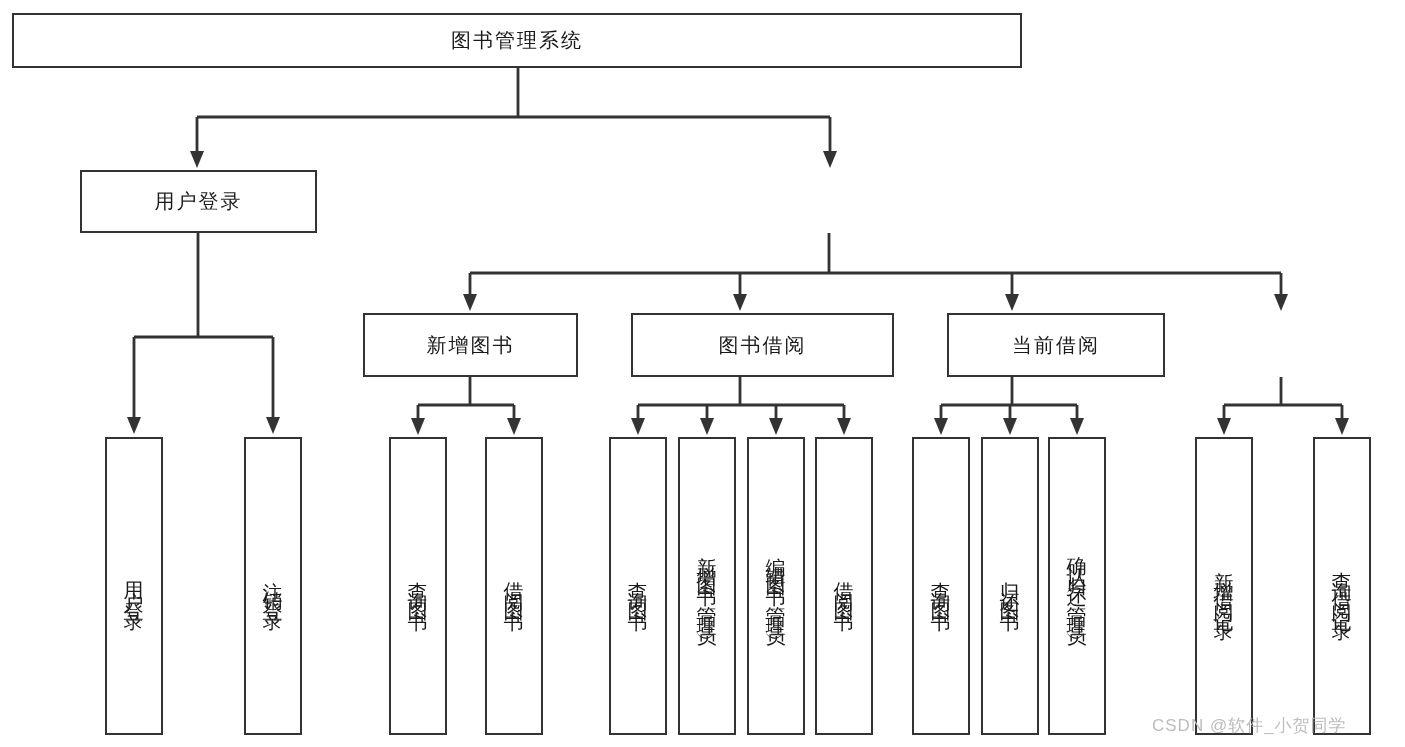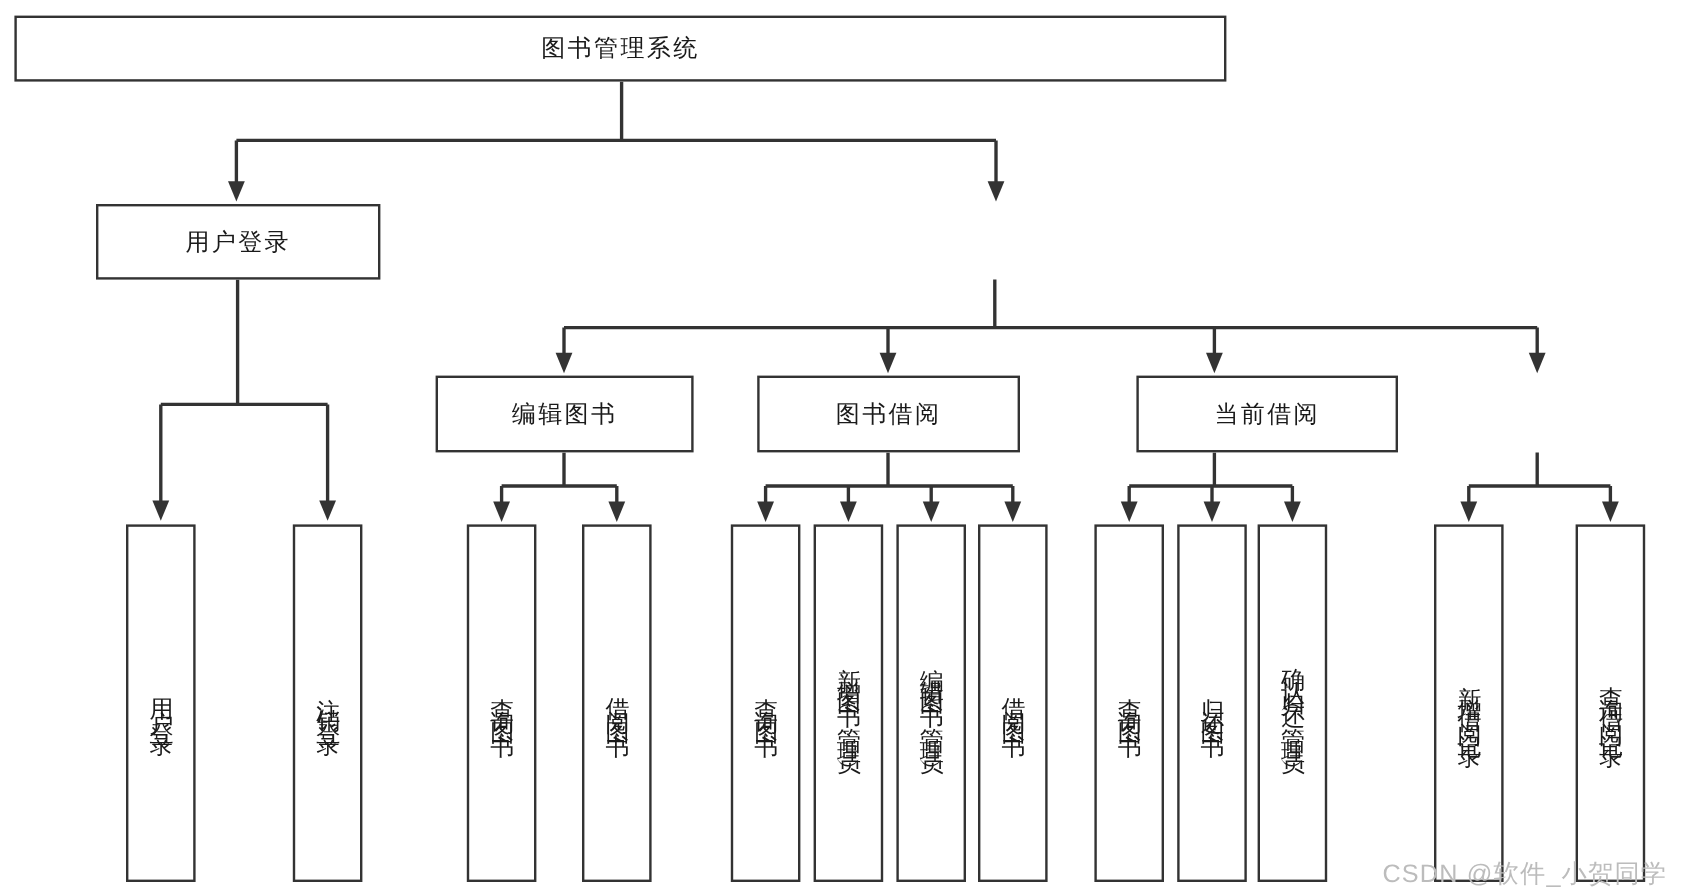--- a/index.html
+++ b/index.html
@@ -55,41 +55,41 @@
     writing-mode: vertical-rl;
     letter-spacing: 10px;
     line-height: 1;
     white-space: nowrap;
   }
   
   .b-root   { left: 12px;   top: 13px;  width: 1010px; height: 55px; }
   .b-login  { left: 80px;   top: 170px; width: 237px;  height: 63px; }
   .b-mgmt   { left: 712px;  top: 170px; width: 235px;  height: 63px; }
   .b-rec    { left: 363px;  top: 313px; width: 215px;  height: 64px; }
-  .b-borrow { left: 631px;  top: 313px; width: 219px;  height: 64px; }
+  .b-borrow { left: 631px;  top: 313px; width: 263px;  height: 64px; }
   .b-current{ left: 947px;  top: 313px; width: 218px;  height: 64px; }
   .b-record { left: 1174px; top: 313px; width: 215px;  height: 64px; }
   .lf-1  { left: 105px;  }
   .lf-2  { left: 244px;  }
   .lf-3  { left: 389px;  }
   .lf-4  { left: 485px;  }
   .lf-5  { left: 609px;  }
   .lf-6  { left: 678px;  }
   .lf-7  { left: 747px;  }
   .lf-8  { left: 815px;  }
   .lf-9  { left: 912px;  }
   .lf-10 { left: 981px;  }
   .lf-11 { left: 1048px; }
   .lf-12 { left: 1195px; }
   .lf-13 { left: 1313px; }
   .watermark {
     position: absolute;
     left: 1152px;
     top: 714px;
-    font-size: 21px;
+    font-size: 17px;
     color: var(--watermark-color, #bbbbbb);
     letter-spacing: 1px;
     white-space: nowrap;
     z-index: 5;
   }
 </style>
 </head>
 <body>
 
 <div class="stage">
@@ -132,21 +132,21 @@
 
   <div class="node b-root">
     <span class="label">图书管理系统</span>
   </div>
 
   <div class="node b-login">
     <span class="label">用户登录</span>
   </div>
 
   <div class="node b-rec">
-    <span class="label">编辑图书</span>
+    <span class="label">新增图书</span>
   </div>
   <div class="node b-borrow">
     <span class="label">图书借阅</span>
   </div>
   <div class="node b-current">
     <span class="label">当前借阅</span>
   </div>
 
   <div class="node leaf lf-1">
     <span class="label">用户登录</span>

